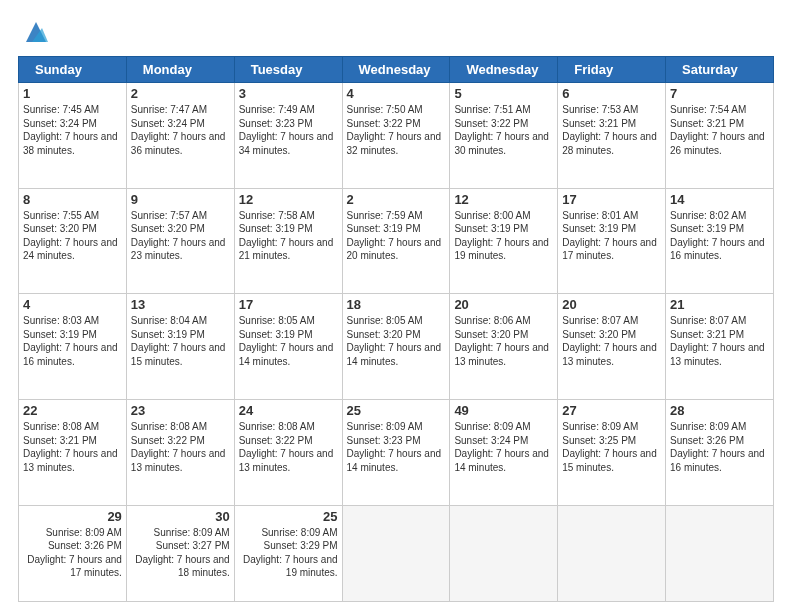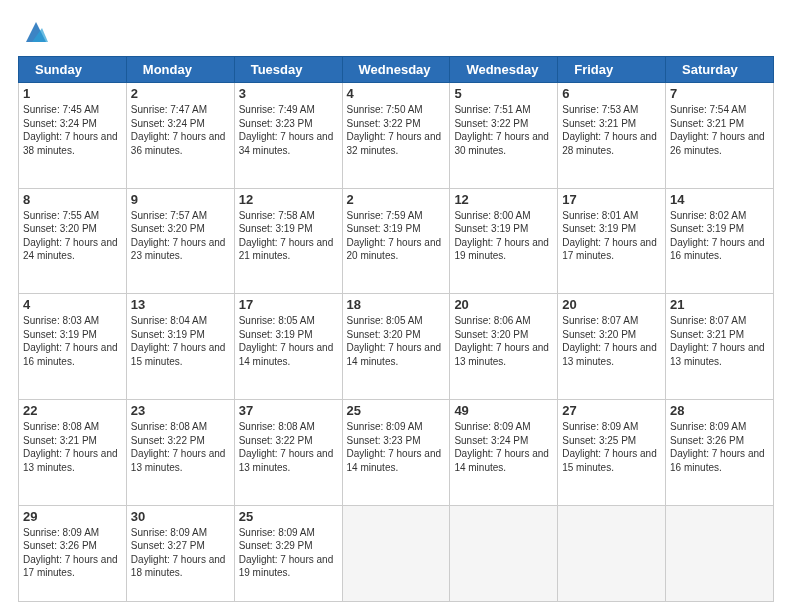--- a/index.html
+++ b/index.html
@@ -79,20 +79,21 @@
       border: 1px solid #ccc;
       vertical-align: top;
       padding: 3px 4px;
       font-size: 10px;
       color: #333;
       background: #fff;
       height: 88px;
     }
     .calendar tbody tr:last-child td {
       height: 80px;
+      text-align: right;
     }
     .calendar tbody tr td.empty {
       background: #f5f5f5;
     }
     .day-number {
       font-size: 13px;
       font-weight: bold;
       color: #333;
       display: block;
       margin-bottom: 2px;
@@ -234,21 +235,21 @@
         <tr>
           <td>
         <span class="day-number">22</span>
         <span class="day-info">Sunrise: 8:08 AM<br>Sunset: 3:21 PM<br>Daylight: 7 hours and 13 minutes.</span>
       </td>
           <td>
         <span class="day-number">23</span>
         <span class="day-info">Sunrise: 8:08 AM<br>Sunset: 3:22 PM<br>Daylight: 7 hours and 13 minutes.</span>
       </td>
           <td>
-        <span class="day-number">37</span>
+        <span class="day-number">24</span>
         <span class="day-info">Sunrise: 8:08 AM<br>Sunset: 3:22 PM<br>Daylight: 7 hours and 13 minutes.</span>
       </td>
           <td>
         <span class="day-number">25</span>
         <span class="day-info">Sunrise: 8:09 AM<br>Sunset: 3:23 PM<br>Daylight: 7 hours and 14 minutes.</span>
       </td>
           <td>
         <span class="day-number">49</span>
         <span class="day-info">Sunrise: 8:09 AM<br>Sunset: 3:24 PM<br>Daylight: 7 hours and 14 minutes.</span>
       </td>

